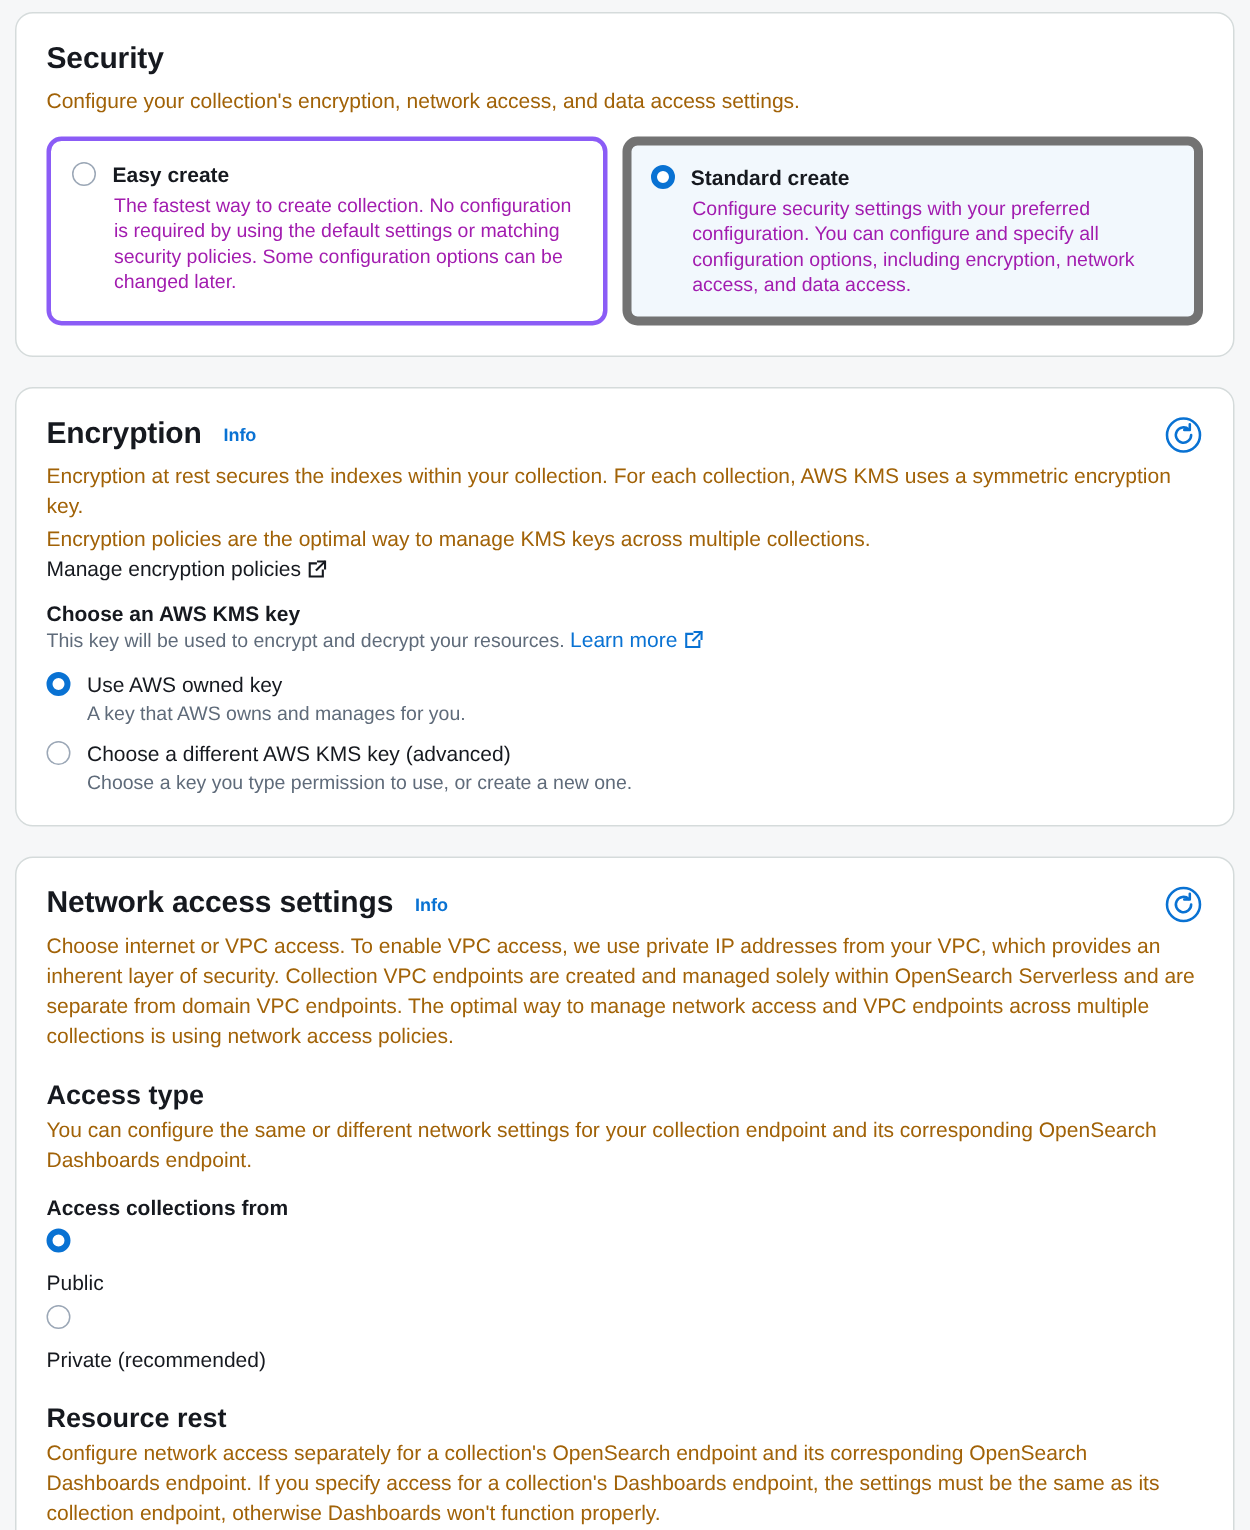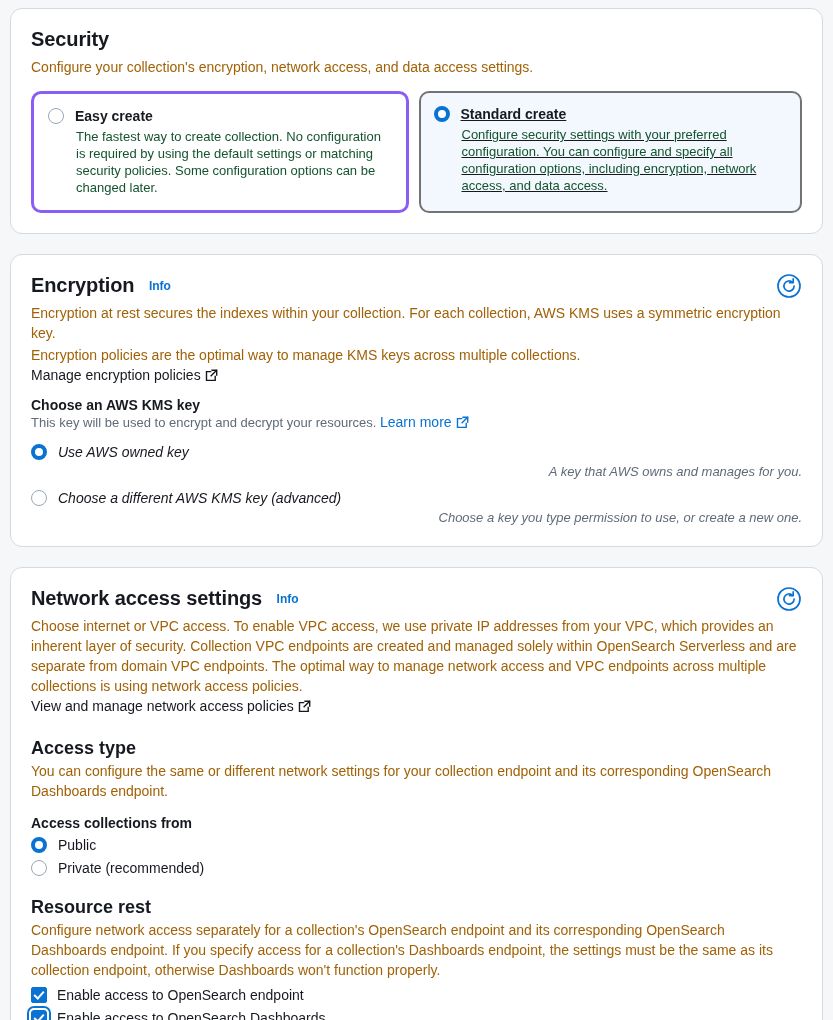--- a/index.html
+++ b/index.html
@@ -56,29 +56,28 @@
   .tile {
     flex: 1 1 0;
     border: 3px solid #8b5cf6;
     border-radius: 10px;
     padding: 13px 14px 14px 14px;
     background: #fff;
     cursor: pointer;
     min-height: 106px;
   }
   .tile.selected {
-    border: 2px solid #737373;
+    border: 6px solid #737373;
     background: #f2f8fd;
     padding: 12px 23px 13px 13px;
-    text-decoration: underline;
   }
   .tile-head { display: flex; align-items: flex-start; gap: 11px; }
   .tile-label { font-size: 14px; font-weight: bold; color: #16191f; line-height: 18px; }
   .tile-desc {
-    font-size: 13px; line-height: 17px; color: #14532d;
+    font-size: 13px; line-height: 17px; color: #a21caf;
     margin: 3px 0 0 28px;
   }
 
   
   .radio {
     width: 16px; height: 16px; border-radius: 50%;
     border: 1.5px solid #9ba7b6; background: #fff;
     flex: 0 0 16px; margin-top: 1px; position: relative;
   }
   .radio.checked { border: 4px solid #0972d3; background: #fff; }
@@ -134,26 +133,25 @@
   }
   .field-label {
     font-size: 14px; font-weight: bold; color: #16191f;
     margin: 10px 0 0 0;
   }
   .field-hint {
     font-size: 13px; color: #5f6b7a; margin: 1px 0 0 0; line-height: 17px;
   }
 
   .opt-row { display: flex; align-items: flex-start; gap: 11px; margin-top: 9px; cursor: pointer; }
-  .opt-row.tight { margin-top: 5px; }
+  .opt-row.tight { margin-top: 5px; flex-direction: column; }
   .opt-label { font-size: 14px; color: #16191f; line-height: 18px; }
   .opt-sub {
     font-size: 13px; color: #5f6b7a; line-height: 17px;
     margin: 2px 0 0 27px;
-    text-align: right;
   }
   .check-row { display: flex; align-items: center; gap: 10px; margin-top: 7px; cursor: pointer; }
   .check-row .opt-label { line-height: 16px; }
 </style>
 </head>
 <body>
 
 <div class="page">
 
   <section class="card">
@@ -212,21 +210,21 @@
     <div class="field-label">Choose an AWS KMS key</div>
     <div class="field-hint">
       <span>This key will be used to encrypt and decrypt your resources.</span>
       <a class="link" href="#">Learn more</a><span class="ext-icon"><svg width="13" height="13" viewBox="0 0 14 14" fill="none" aria-hidden="true">
             <path d="M11 8v4.2H1.6V2.8H6" stroke="#0972d3" stroke-width="1.5" fill="none" stroke-linecap="square"></path>
             <path d="M7.6 1.4h5v5" stroke="#0972d3" stroke-width="1.5" fill="none" stroke-linecap="square"></path>
             <path d="M12.3 1.7L6.6 7.4" stroke="#0972d3" stroke-width="1.5" fill="none" stroke-linecap="square"></path>
           </svg></span>
     </div>
 
-    <div style="margin-top:10px;font-style:italic;">
+    <div style="margin-top:10px;">
       <div class="opt-row">
         <span class="radio checked"></span>
         <span class="opt-label">Use AWS owned key</span>
       </div>
       <div class="opt-sub">A key that AWS owns and manages for you.</div>
 
       <div class="opt-row">
         <span class="radio"></span>
         <span class="opt-label">Choose a different AWS KMS key (advanced)</span>
       </div>
@@ -245,27 +243,20 @@
       </svg>
     </div>
 
     <div class="title-row">
       <h2 class="section-title">Network access settings</h2>
       <span class="info-link">Info</span>
     </div>
 
     <p class="section-desc">Choose internet or VPC access. To enable VPC access, we use private IP addresses from your VPC, which provides an inherent layer of security. Collection VPC endpoints are created and managed solely within OpenSearch Serverless and are separate from domain VPC endpoints. The optimal way to manage network access and VPC endpoints across multiple collections is using network access policies.</p>
 
-    <div class="desc-line">
-      <a class="plain-link" href="#">View and manage network access policies</a><span class="ext-icon"><svg width="13" height="13" viewBox="0 0 14 14" fill="none" aria-hidden="true">
-            <path d="M11 8v4.2H1.6V2.8H6" stroke="#16191f" stroke-width="1.5" fill="none" stroke-linecap="square"></path>
-            <path d="M7.6 1.4h5v5" stroke="#16191f" stroke-width="1.5" fill="none" stroke-linecap="square"></path>
-            <path d="M12.3 1.7L6.6 7.4" stroke="#16191f" stroke-width="1.5" fill="none" stroke-linecap="square"></path>
-          </svg></span>
-    </div>
 
     <h3 class="sub-title">Access type</h3>
     <p class="section-desc">You can configure the same or different network settings for your collection endpoint and its corresponding OpenSearch Dashboards endpoint.</p>
 
     <div class="field-label" style="margin-top:14px;">Access collections from</div>
 
     <div>
       <div class="opt-row tight">
         <span class="radio checked"></span>
         <span class="opt-label">Public</span>

